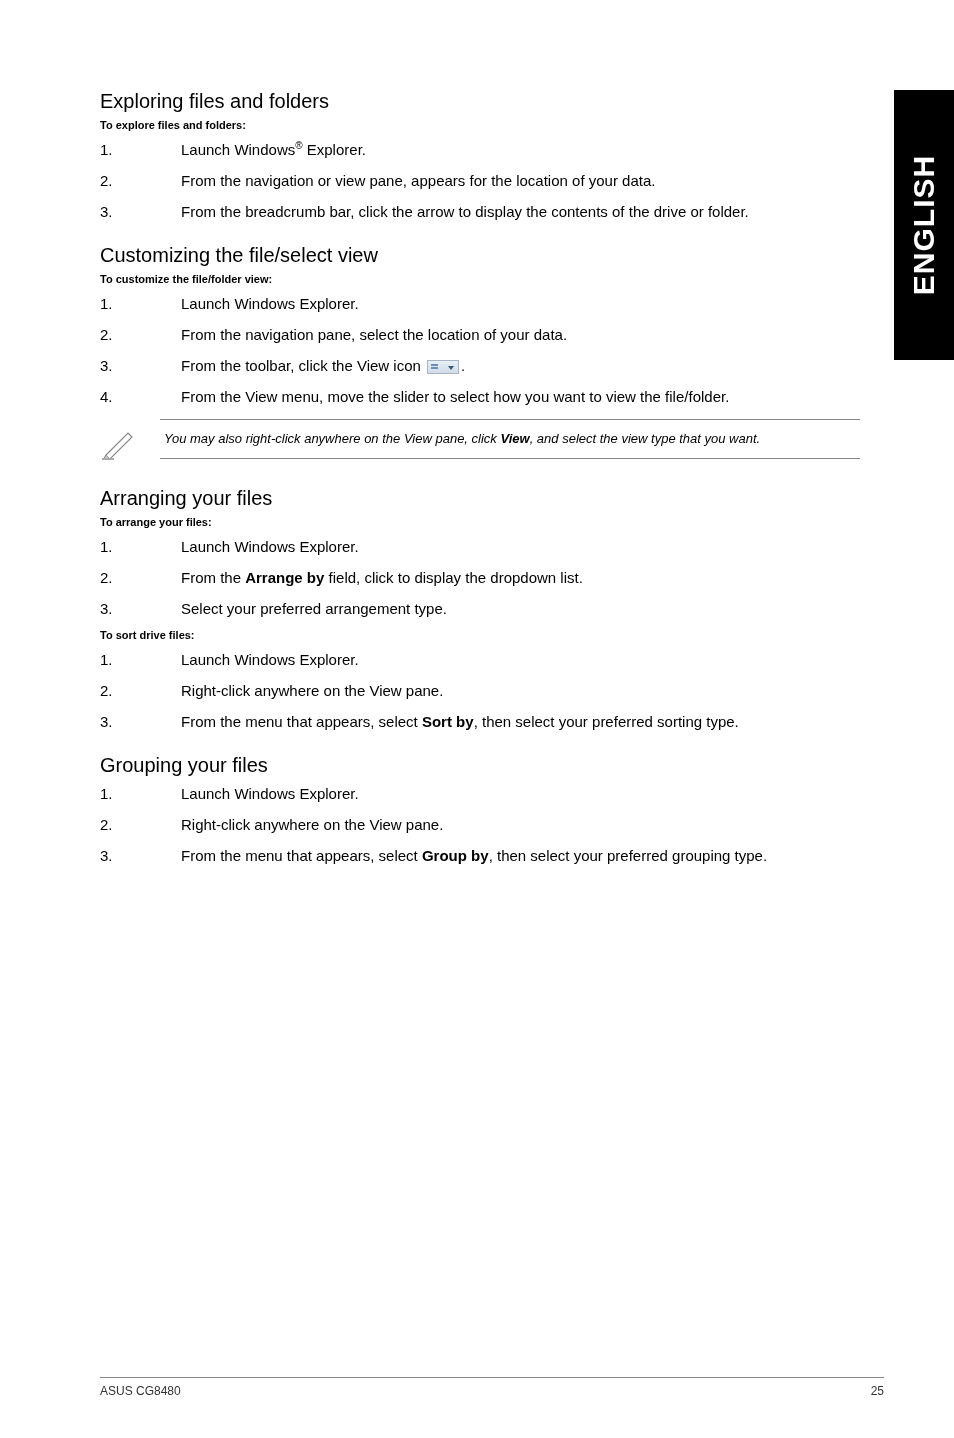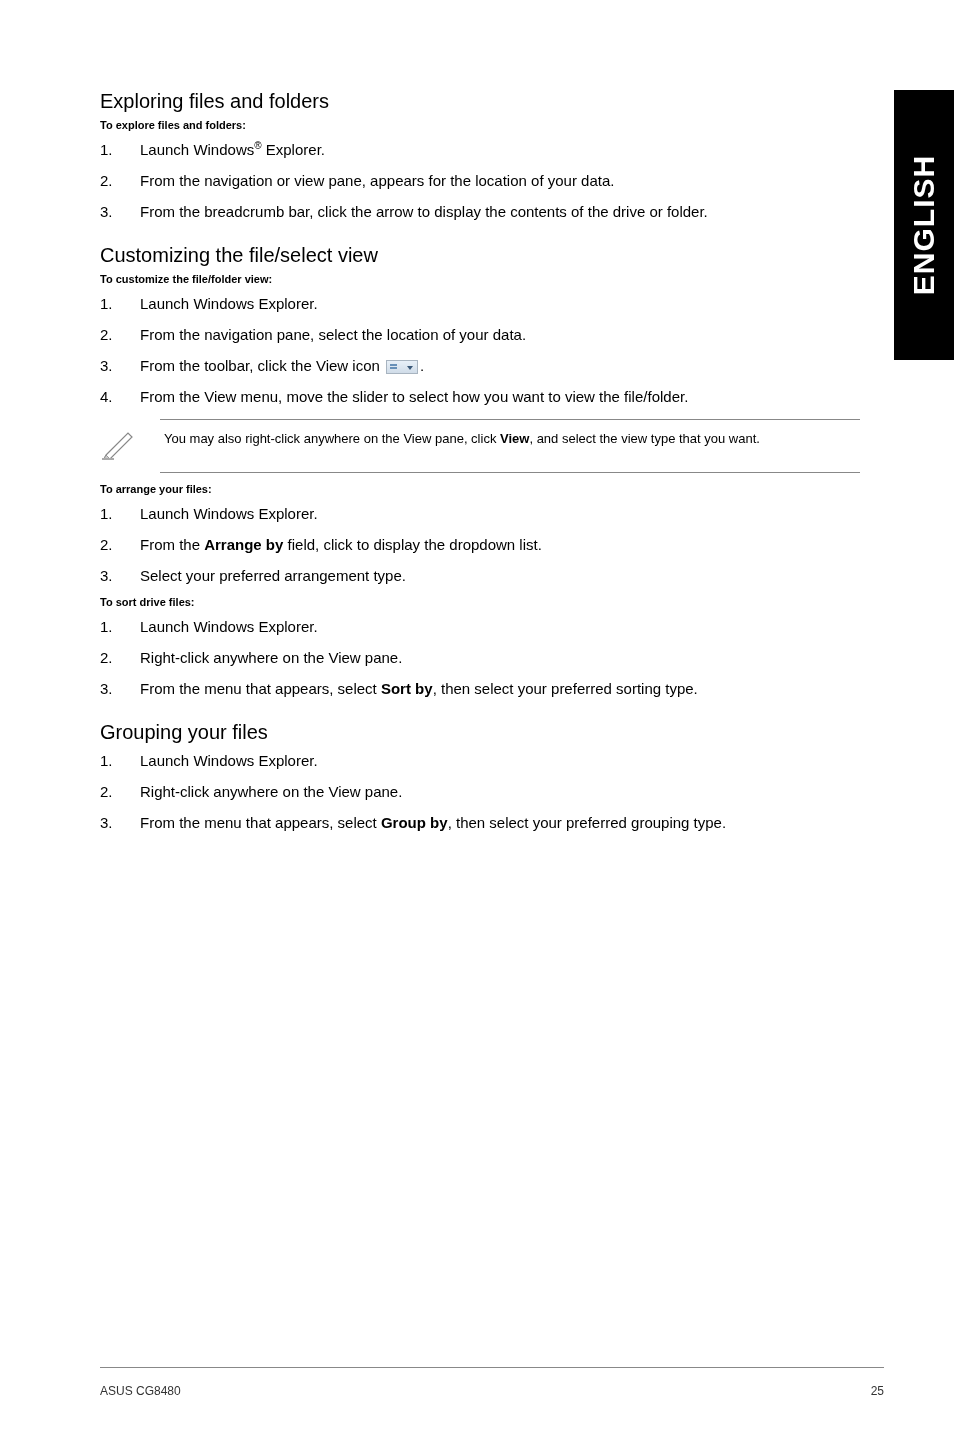--- a/index.html
+++ b/index.html
@@ -48,41 +48,42 @@
     list-style: none;
     font-size: 15px;
     line-height: 1.4;
     margin-bottom: 6px;
   }
   ol.steps li {
     display: flex;
     margin-bottom: 10px;
   }
   ol.steps li .num { width: 40px; flex-shrink: 0; }
-  ol.steps li .txt { flex: 1; }
+  ol.steps li .txt { flex: 1; margin-left: 41px; }
   .sup { font-size: 10px; vertical-align: super; }
   .bold { font-weight: 700; }
   .note-box {
     margin: 12px 0 10px 0;
     display: flex;
     align-items: flex-start;
   }
   .note-icon {
     width: 60px;
     flex-shrink: 0;
     padding-top: 6px;
   }
   .note-icon svg { width: 40px; height: 36px; }
   .note-text {
     flex: 1;
     border-top: 1px solid #888;
     border-bottom: 1px solid #888;
-    padding: 10px 0 24px 4px;
+    padding: 10px 0 10px 4px;
     font-size: 13px;
     line-height: 1.4;
+    font-style: italic;
   }
   .view-icon {
     display: inline-block;
     width: 32px;
     height: 14px;
     background: linear-gradient(180deg, #e8f0f8 0%, #d0dce8 100%);
     border: 1px solid #a8b4c0;
     vertical-align: middle;
     position: relative;
     margin: 0 2px;
@@ -103,21 +104,21 @@
     border-left: 3px solid transparent;
     border-right: 3px solid transparent;
     border-top: 4px solid #3a5878;
   }
   .footer {
     position: absolute;
     left: 100px;
     right: 70px;
     bottom: 40px;
     border-top: 1px solid #888;
-    padding-top: 16px;
+    padding-top: 6px;
     display: flex;
     justify-content: space-between;
     font-size: 12px;
     color: #333;
   }
 </style>
 </head>
 <body>
 
 <div class="side-tab">
@@ -168,20 +169,21 @@
     <div class="note-icon">
       <svg viewBox="0 0 40 36">
         <path d="M6 30 L28 8 L32 12 L10 34 L4 34 Z" fill="none" stroke="#888" stroke-width="1.2"></path>
         <path d="M4 34 L10 34 L6 30 Z" fill="#ccc" stroke="#888" stroke-width="0.8"></path>
         <path d="M2 34 L14 34" stroke="#aaa" stroke-width="2"></path>
       </svg>
     </div>
     <div class="note-text"><span>You may also right-click anywhere on the View pane, click </span><span class="bold">View</span><span>, and select the view type that you want.</span></div>
   </div>
 
+  <div class="section-title">Arranging your files</div>
   <div class="sub-bold">To arrange your files:</div>
   <ol class="steps">
     <li>
       <span class="num">1.</span>
       <span class="txt">Launch Windows Explorer.</span>
     </li>
     <li>
       <span class="num">2.</span>
       <span class="txt"><span>From the </span><span class="bold">Arrange by</span><span> field, click to display the dropdown list.</span></span>
     </li>

